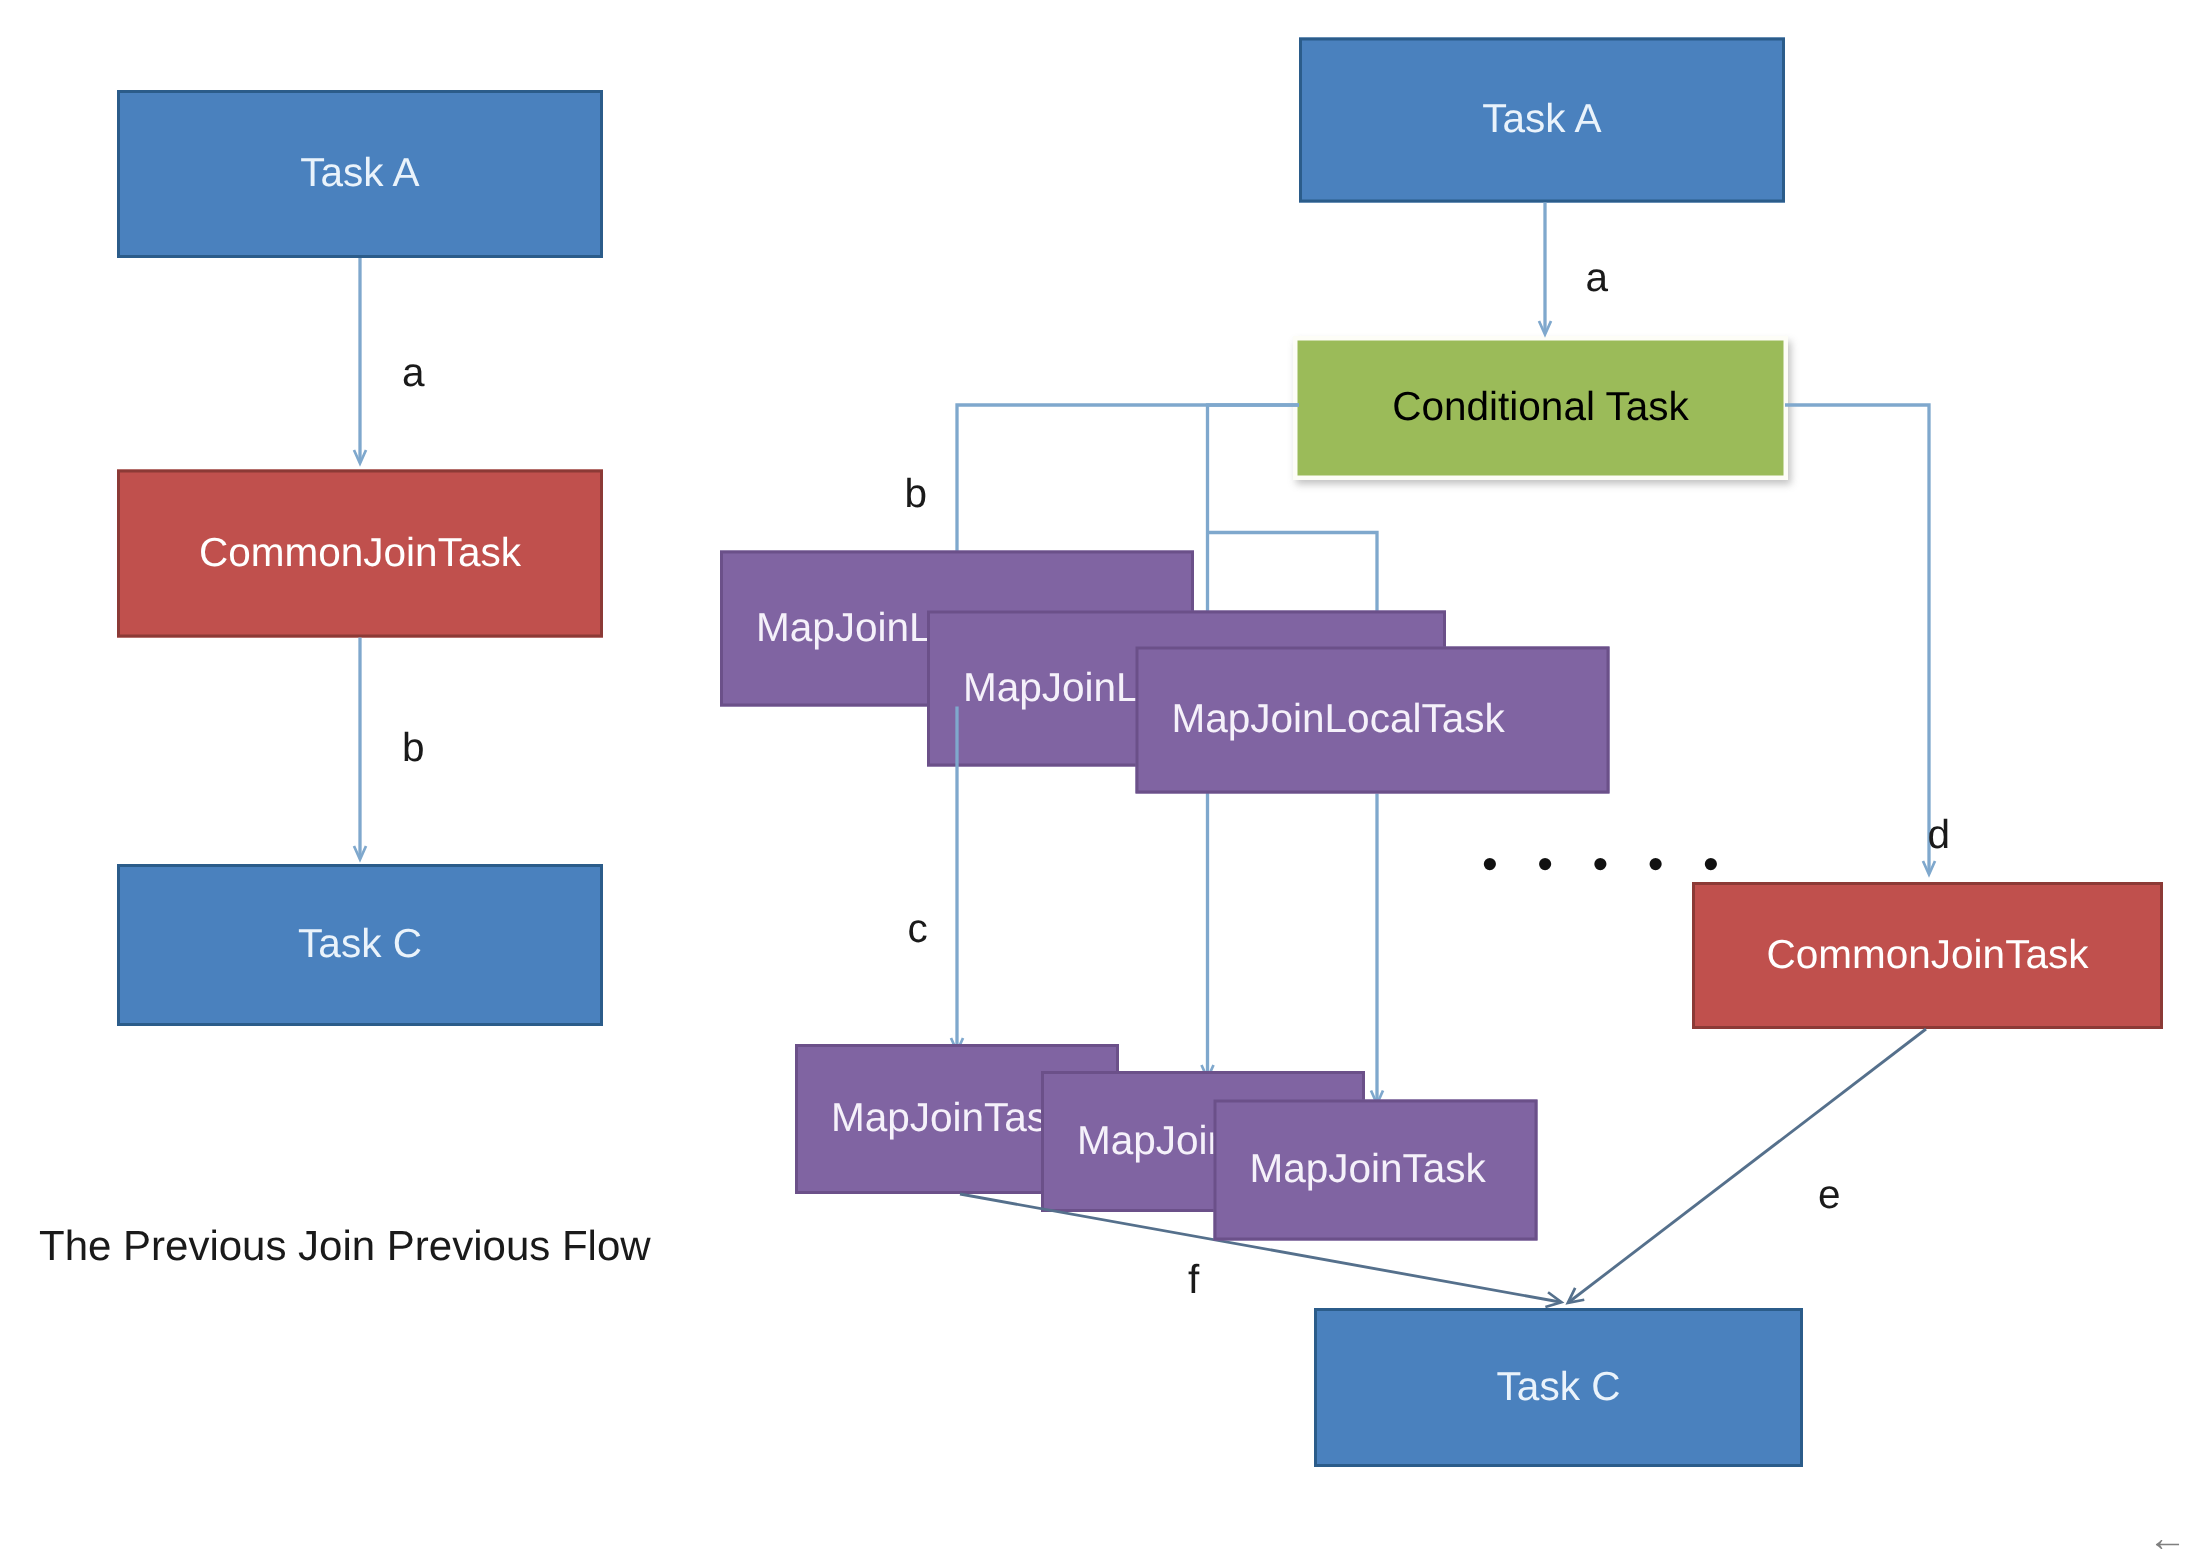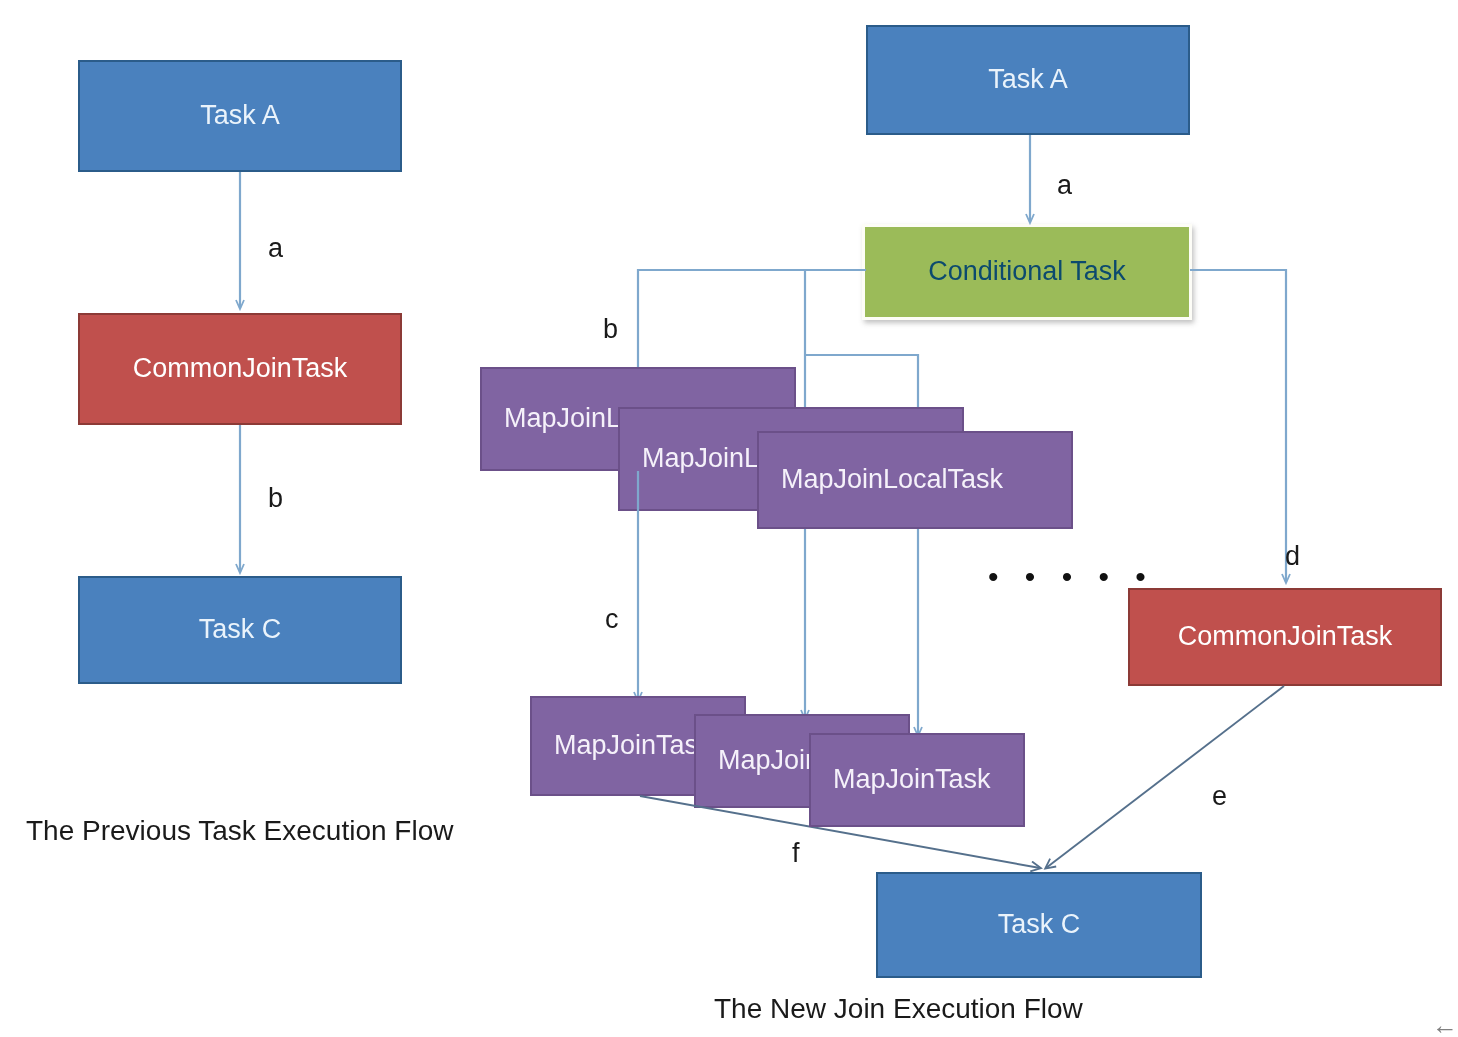--- a/index.html
+++ b/index.html
@@ -37,21 +37,21 @@
   .node-red {
     background: #c0504d;
     border: 2px solid #8c3a36;
     font-size: 27px;
     color: #ffffff;
   }
   .node-green {
     background: #9bbb59;
     border: 3px solid #fdfdf7;
     font-size: 27px;
-    color: #0c4a6e;
+    color: #000000;
     box-shadow: 2px 3px 5px rgba(120,120,120,0.45);
   }
   .node-purple {
     background: #8064a2;
     border: 2px solid #6b5089;
     font-size: 27px;
     color: #f5f1fa;
     justify-content: flex-start;
     padding-left: 22px;
   }
@@ -222,24 +222,21 @@
 
   <div class="edge-label lyr-labels" style="left:792px; top:840px;">
     <span>f</span>
   </div>
 
   <div class="dots lyr-labels" style="left:988px; top:562px;">
     <span>• • • • •</span>
   </div>
 
   <div class="caption lyr-labels" style="left:26px; top:815px;">
-    <span>The Previous Task Execution Flow</span>
-  </div>
-
-  <div class="caption lyr-labels" style="left:714px; top:993px;">
-    <span>The New Join Execution Flow</span>
-  </div>
+    <span>The Previous Join Previous Flow</span>
+  </div>
+
 
   <div class="corner-arrow lyr-labels" style="left:1432px; top:1012px;">
     <span>←</span>
   </div>
 
 </div>
 
 </body></html>

